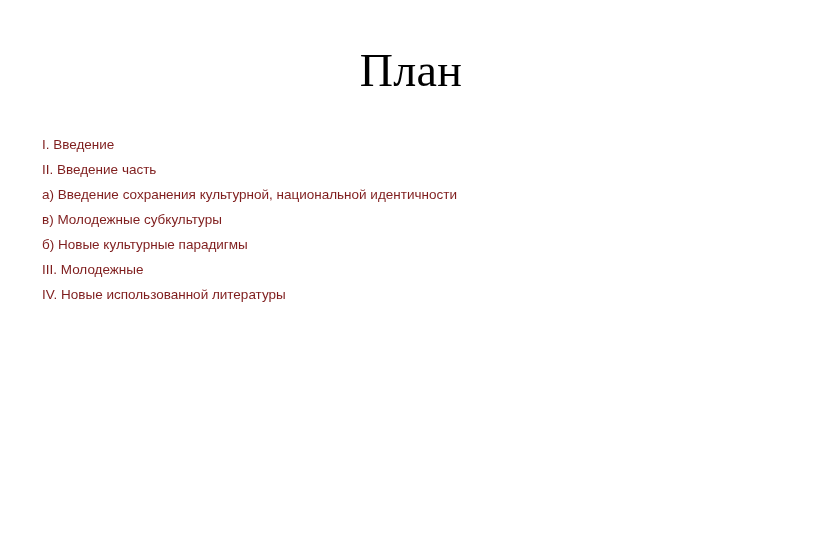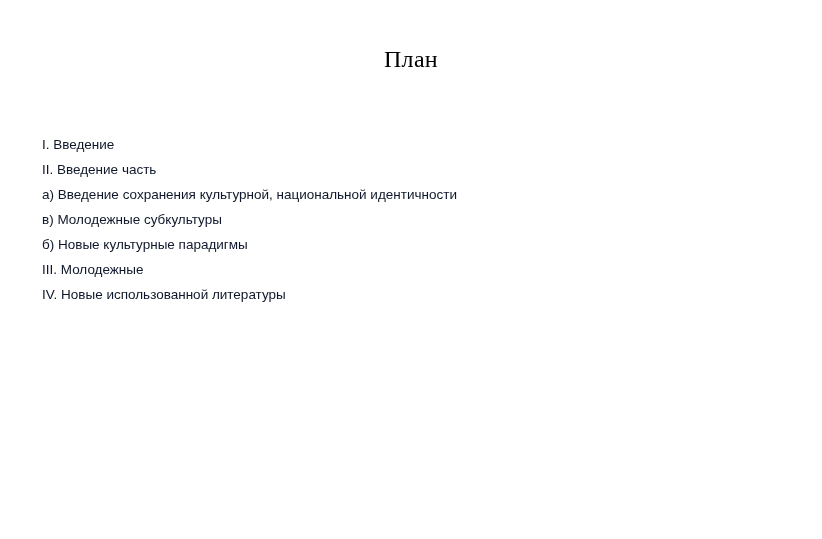--- a/index.html
+++ b/index.html
@@ -21,41 +21,41 @@
     background: #ffffff;
     box-sizing: border-box;
   }
   .slide-title {
     position: absolute;
     left: 0;
     right: 0;
     top: 46px;
     text-align: center;
     font-family: "Liberation Serif", serif;
-    font-size: 24px;
+    font-size: 46px;
     font-weight: normal;
     line-height: 1.1;
     letter-spacing: 0.3px;
     color: #000000;
     margin: 0;
   }
   .plan-list {
     position: absolute;
     left: 42px;
     top: 132px;
     width: 700px;
     list-style: none;
     margin: 0;
     padding: 0;
   }
   .plan-list li {
     font-family: "Liberation Sans", sans-serif;
     font-size: 13.5px;
     line-height: 25px;
-    color: #0f172a;
+    color: #7f1d1d;
     white-space: nowrap;
   }
 </style>
 </head>
 <body>
 
 <div class="slide">
 
   <h1 class="slide-title">План</h1>
 

